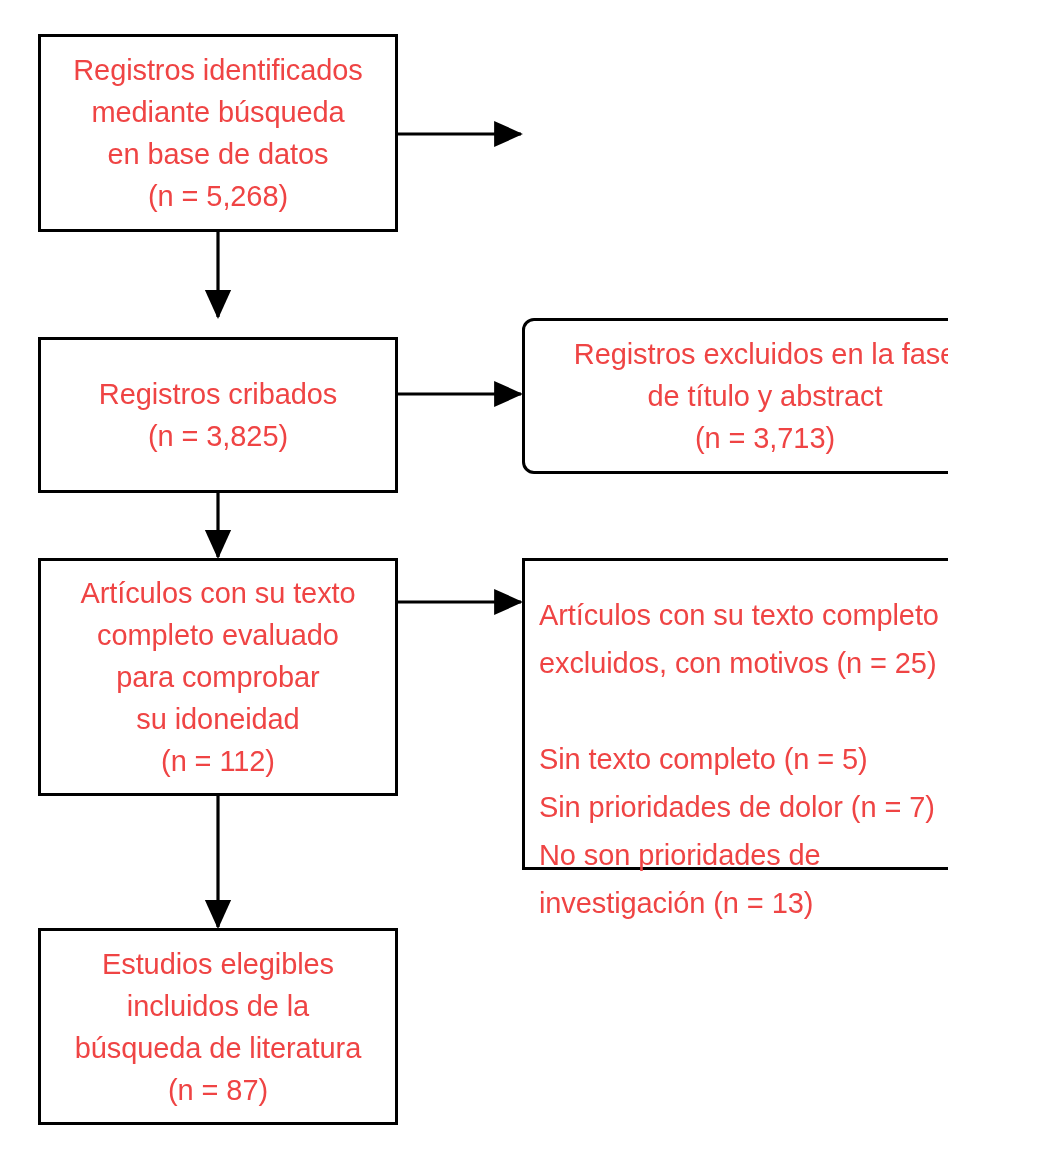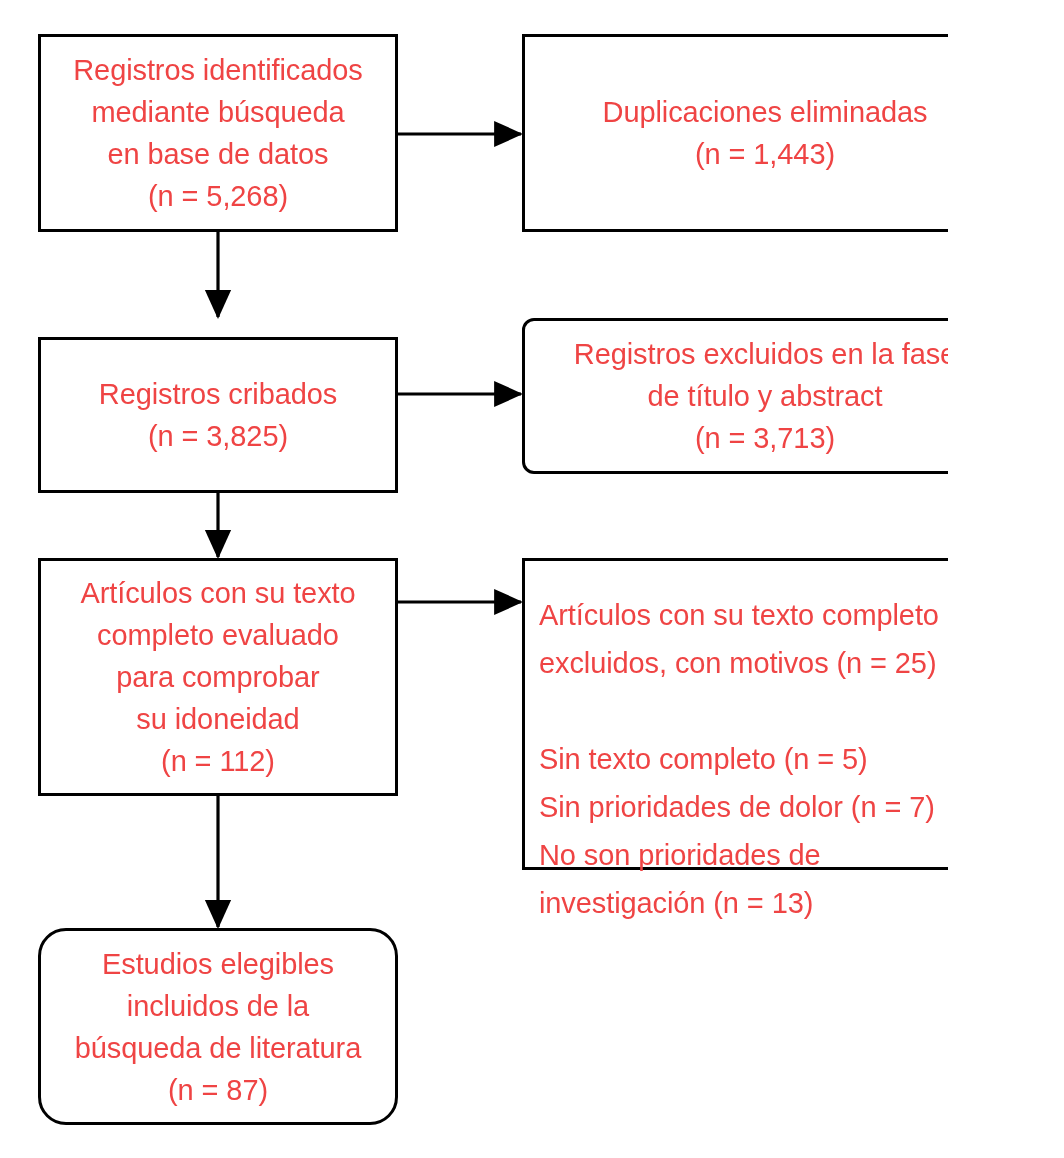--- a/index.html
+++ b/index.html
@@ -77,24 +77,20 @@
     <line x1="218" y1="796" x2="218" y2="927" stroke="#000000" stroke-width="3.2" marker-end="url(#arrowhead)"></line>
   </svg>
 
   <div class="node" style="left:38px; top:34px; width:360px; height:198px;">
     <div class="node-text">Registros identificados
 mediante búsqueda
 en base de datos
 (n = 5,268)</div>
   </div>
 
-  <div class="node" style="left:522px; top:34px; width:486px; height:198px;">
-    <div class="node-text">Duplicaciones eliminadas
-(n = 1,443)</div>
-  </div>
 
   <div class="node" style="left:38px; top:318px; width:360px; height:156px;margin-top:19px;">
     <div class="node-text">Registros cribados
 (n = 3,825)</div>
   </div>
 
   <div class="node" style="left:522px; top:318px; width:486px; height:156px;border-radius:12px;">
     <div class="node-text">Registros excluidos en la fase
 de título y abstract
 (n = 3,713)</div>
@@ -111,20 +107,20 @@
   <div class="node left-align" style="left:522px; top:558px; width:486px; height:312px;">
     <div class="node-text">Artículos con su texto completo
 excluidos, con motivos (n = 25)
 
 Sin texto completo (n = 5)
 Sin prioridades de dolor (n = 7)
 No son prioridades de
 investigación (n = 13)</div>
   </div>
 
-  <div class="node" style="left:38px; top:928px; width:360px; height:197px;border-radius:28px;">
+  <div class="node" style="left:38px; top:928px; width:360px; height:197px;">
     <div class="node-text">Estudios elegibles
 incluidos de la
 búsqueda de literatura
 (n = 87)</div>
   </div>
 
 </div>
 
 </body></html>

